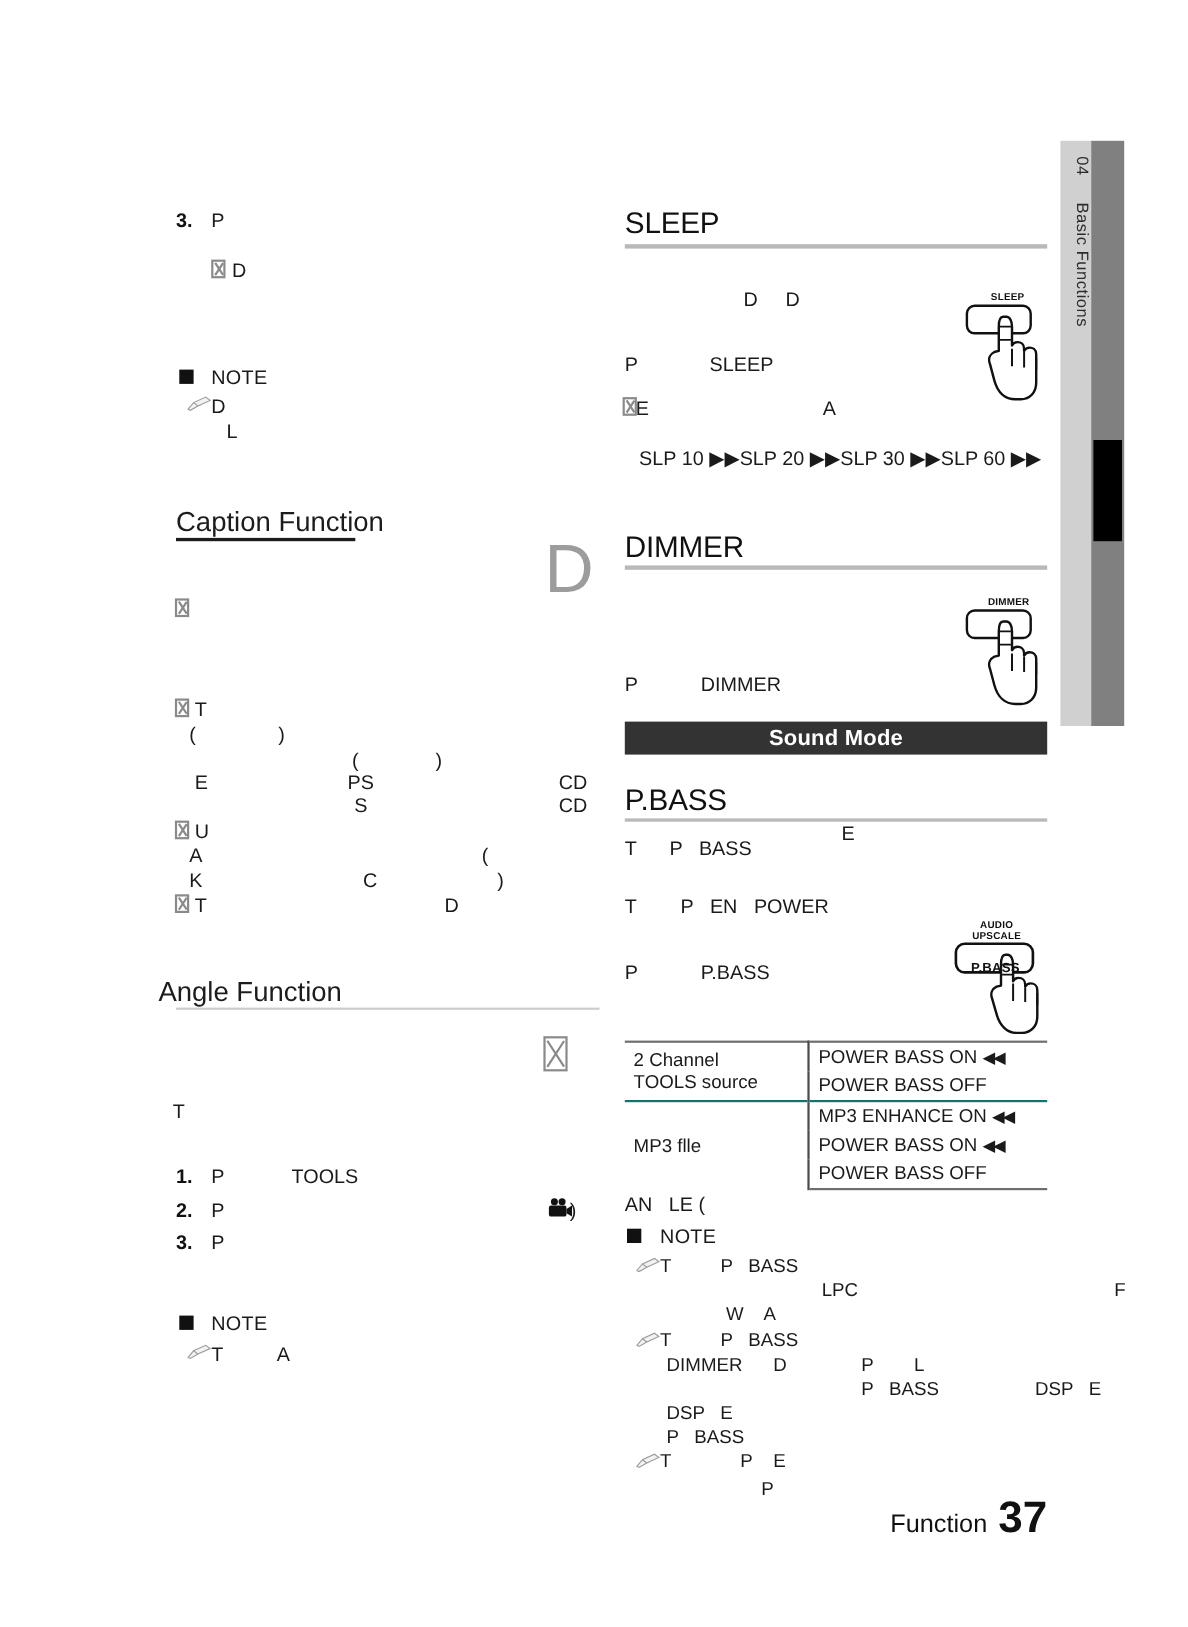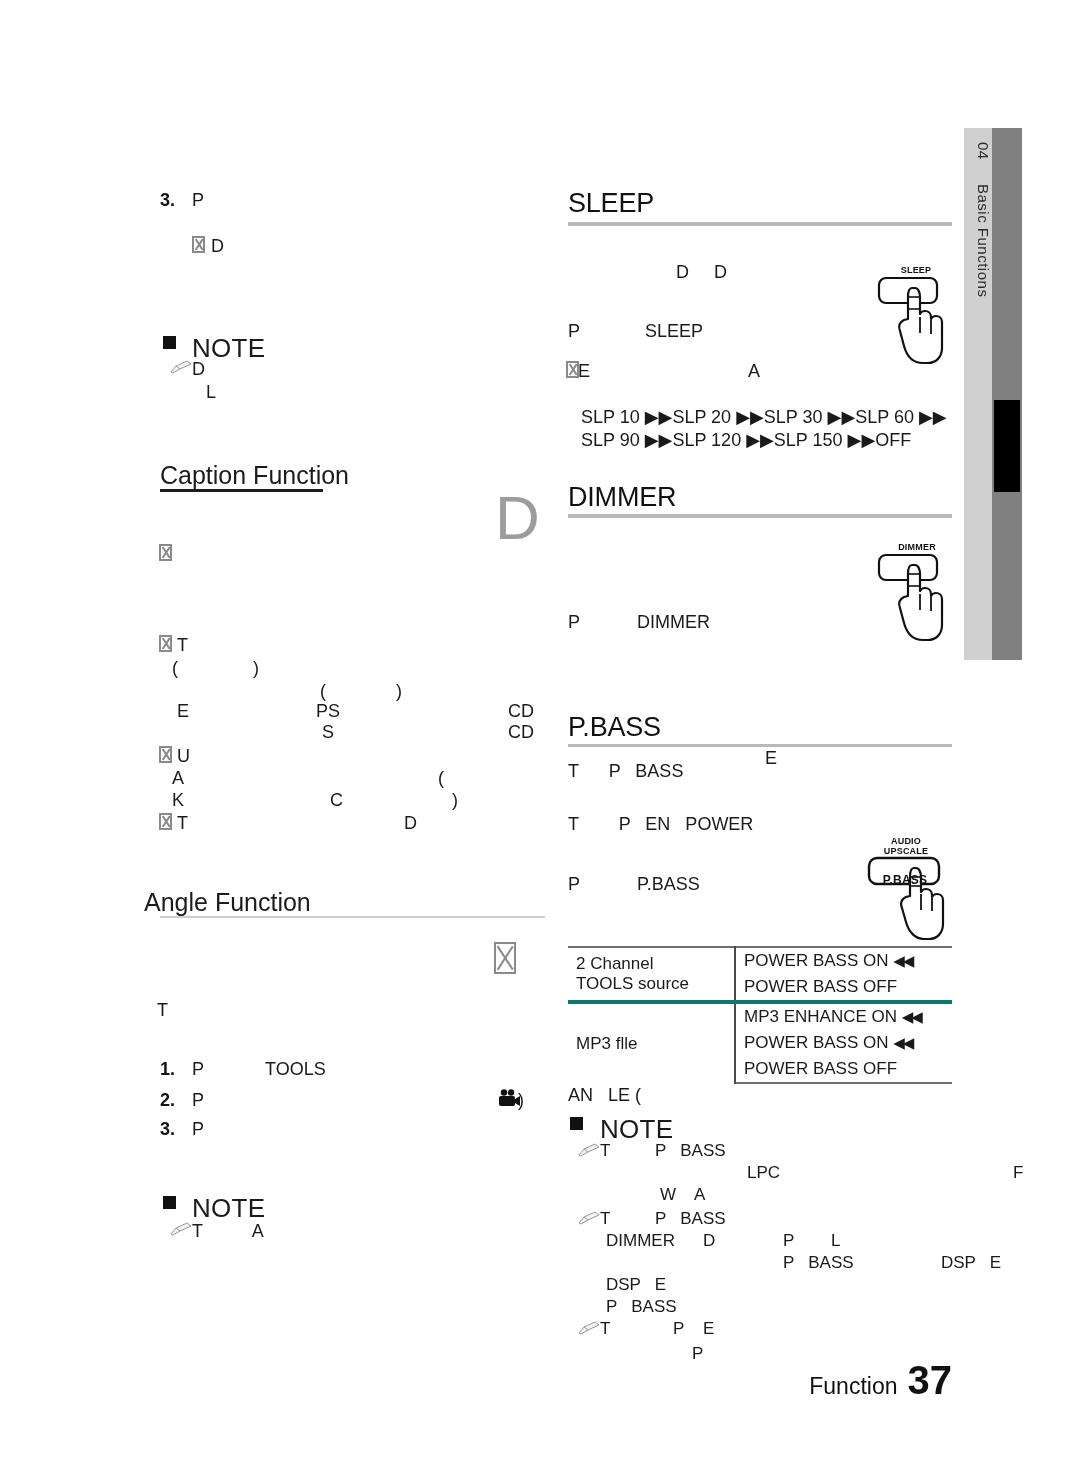--- a/index.html
+++ b/index.html
@@ -84,21 +84,21 @@
   .num   { position: absolute; font-size: 18px; font-weight: bold; color: #111; }
 
   
   .note-sq {
     position: absolute;
     width: 13px; height: 13px;
     background: #111;
   }
   .note-word {
     position: absolute;
-    font-size: 26px;
+    font-size: 18px;
     color: #1a1a1a;
     letter-spacing: 0.3px;
   }
   .pencil {
     position: absolute;
     width: 22px; height: 14px;
   }
 
   
   .tofu {
@@ -166,21 +166,21 @@
     color: #1a1a1a;
   }
   #pbass-table td {
     padding: 3px 8px;
     vertical-align: middle;
     border: none;
   }
   #pbass-table .col-l { width: 150px; }
   #pbass-table .vline { border-right: 2px solid #4a4a4a; }
   #pbass-table .tline-top  { border-top: 2px solid #6e6e6e; }
-  #pbass-table .tline-mid  { border-top: 4px solid #0f766e; }
+  #pbass-table .tline-mid  { border-top: 2px solid #0f766e; }
   #pbass-table .tline-bot  { border-bottom: 2px solid #6e6e6e; }
   .rew { letter-spacing: -2px; font-size: 15px; }
 
   
   #footer {
     position: absolute;
     left: 0; top: 1358px;
     width: 952px;
     text-align: right;
   }
@@ -293,21 +293,20 @@
   <div class="txt" style="left:676px; top:239px;margin-top:23px;">D     D</div>
 
   <div class="txt" style="left:568px; top:321px;">P</div>
   <div class="txt" style="left:645px; top:321px;">SLEEP</div>
 
   <div class="tofu tofu-sm" style="left:566px; top:361px;"></div>
   <div class="txt" style="left:578px; top:361px;">E</div>
   <div class="txt" style="left:748px; top:361px;">A</div>
 
   <div class="txt" style="left:581px; top:406px;">SLP 10 ▶▶SLP 20 ▶▶SLP 30 ▶▶SLP 60 ▶▶</div>
-  <div class="txt" style="left:581px; top:429px;">SLP 90 ▶▶SLP 120 ▶▶SLP 150 ▶▶OFF</div>
 
   <div class="btn-ill" style="left:876px; top:265px; width:84px; height:100px;">
     <div class="btn-cap" style="left:12px; top:0px; width:56px;">SLEEP</div>
     <svg style="position:absolute; left:0; top:11px; width:84px; height:89px;" viewBox="0 0 84 89">
       <rect x="3" y="2" width="58" height="25" rx="7" fill="#fff" stroke="#111" stroke-width="2.2"></rect>
       <path d="M36 12 C33 12 32 16 32 21 L32 43 L28 44 C24 46 22 50 24 55 L28 70 C31 81 38 87 47 87 L52 87 C60 87 66 81 66 72 L66 46 C66 42 63 40 60 40 C58 40 56 41 55 43 L55 41 C55 37 52 35 49 35 C47 35 45 36 44 38 L44 21 C44 16 42 12 39 12 Z" fill="#fff" stroke="#111" stroke-width="2.2" stroke-linejoin="round"></path>
       <path d="M33 21 L43 21" stroke="#111" stroke-width="1.6"></path>
       <path d="M33 33 L43 33" stroke="#111" stroke-width="1.6"></path>
       <path d="M44 41 L44 57" stroke="#111" stroke-width="1.8"></path>
       <path d="M55 44 L55 58" stroke="#111" stroke-width="1.8"></path>
@@ -327,20 +326,21 @@
       <rect x="3" y="2" width="58" height="25" rx="7" fill="#fff" stroke="#111" stroke-width="2.2"></rect>
       <path d="M36 12 C33 12 32 16 32 21 L32 43 L28 44 C24 46 22 50 24 55 L28 70 C31 81 38 87 47 87 L52 87 C60 87 66 81 66 72 L66 46 C66 42 63 40 60 40 C58 40 56 41 55 43 L55 41 C55 37 52 35 49 35 C47 35 45 36 44 38 L44 21 C44 16 42 12 39 12 Z" fill="#fff" stroke="#111" stroke-width="2.2" stroke-linejoin="round"></path>
       <path d="M33 21 L43 21" stroke="#111" stroke-width="1.6"></path>
       <path d="M33 33 L43 33" stroke="#111" stroke-width="1.6"></path>
       <path d="M44 41 L44 57" stroke="#111" stroke-width="1.8"></path>
       <path d="M55 44 L55 58" stroke="#111" stroke-width="1.8"></path>
       <path d="M66 49 L66 60" stroke="#111" stroke-width="1.8"></path>
     </svg>
   </div>
 
+  <div id="sound-mode-banner">Sound Mode</div>
 
   <div class="sec-head" style="left:568px; top:712px;">P.BASS</div>
   <div class="sec-rule thin" style="left:568px; top:744px; width:384px;"></div>
 
   <div class="txt" style="left:765px; top:748px;">E</div>
   <div class="txt" style="left:568px; top:761px;">T      P   BASS</div>
   <div class="txt" style="left:568px; top:814px;">T        P   EN   POWER</div>
   <div class="txt" style="left:568px; top:874px;">P</div>
   <div class="txt" style="left:637px; top:874px;">P.BASS</div>
 

